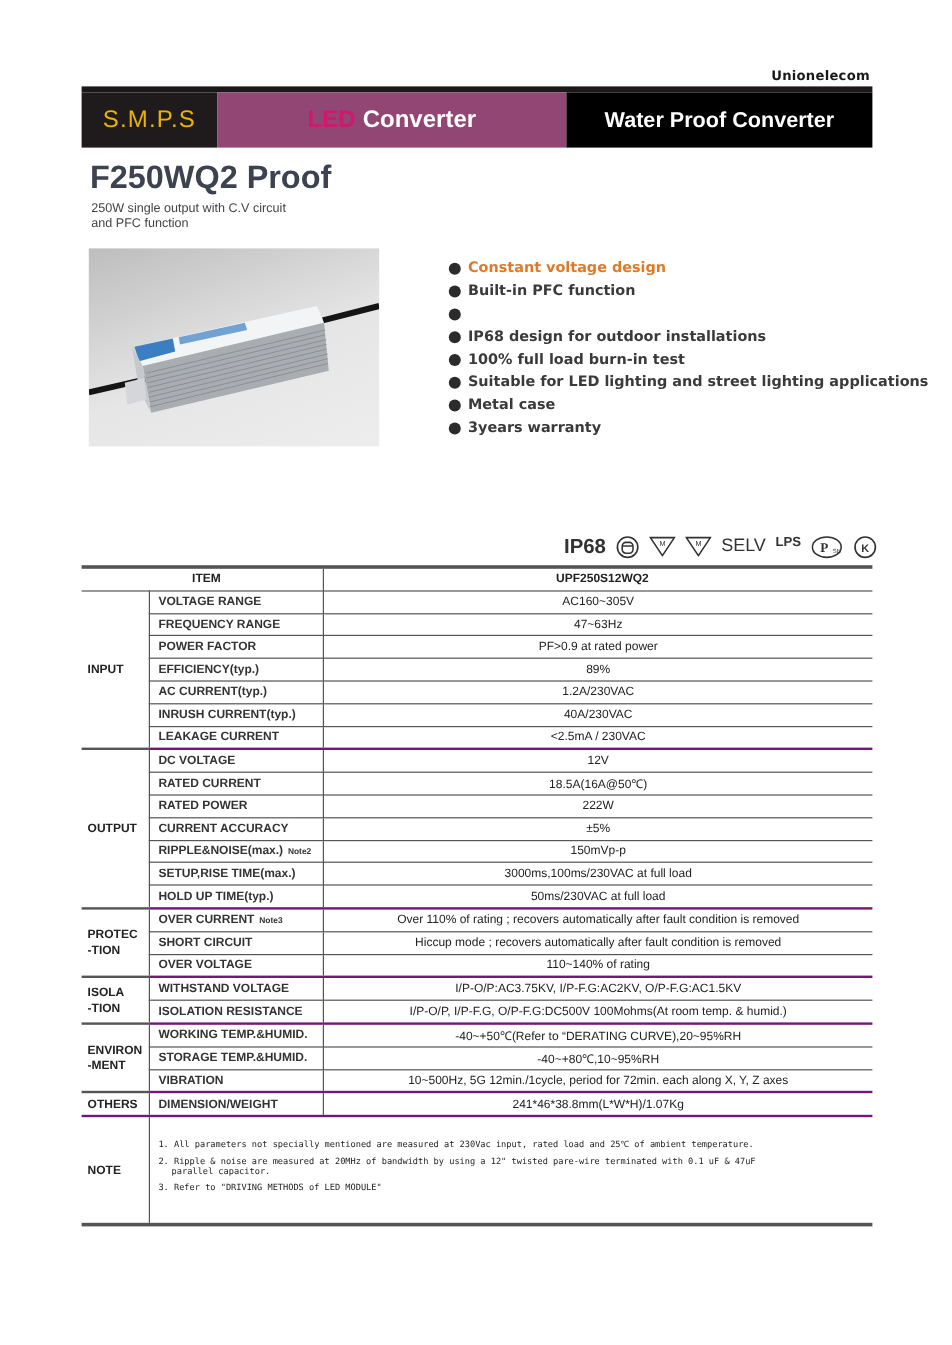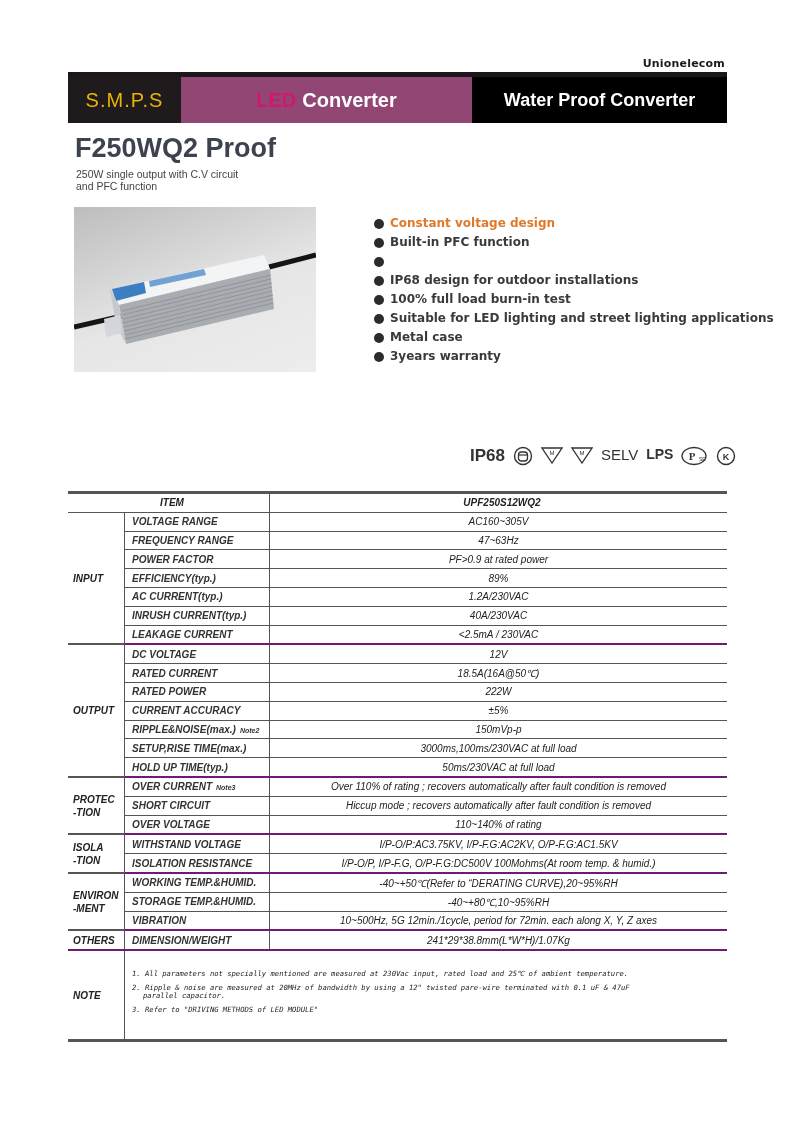--- a/index.html
+++ b/index.html
@@ -14,22 +14,22 @@
   .series-title { position:absolute; left:75px; top:133px; font-size:27px; font-weight:bold; color:#3d4250; }
   .subtitle { position:absolute; left:76px; top:168px; font-size:10.5px; color:#444; line-height:12px; width:220px; }
   .photo { position:absolute; left:74px; top:207px; width:242px; height:165px; background:linear-gradient(160deg,#bdbdbd 0%,#e6e6e6 55%,#ededed 100%); overflow:hidden; }
   .features { position:absolute; left:374px; top:214px; margin:0; padding:0; list-style:none; font-family:"DejaVu Sans", sans-serif; font-size:12px; font-weight:bold; color:#3a3a3a; }
   .features li { height:19px; line-height:19px; display:flex; align-items:center; }
   .features li .dot { width:10px; height:10px; border-radius:50%; background:#2b2b2b; margin-right:6px; display:inline-block; }
   .features li.hl { color:#e07a2a; }
   .certs { position:absolute; left:470px; top:446px; height:24px; display:flex; gap:8px; color:#333; }
   .certs .ip { font-weight:bold; font-size:17px; }
   .certs .selv { font-size:15px; }
-  .certs .lps { font-size:14px; font-weight:bold; }
-  table.spec { position:absolute; left:68px; top:491px; width:659px; border-collapse:collapse; font-size:10px; color:#222;font-style:italic; }
+  .certs .lps { font-size:11px; font-weight:bold; }
+  table.spec { position:absolute; left:68px; top:471px; width:659px; border-collapse:collapse; font-size:10px; color:#222; }
   table.spec td { border-bottom:1px solid #555; height:17.8px; padding:0 0 0 7px; }
   table.spec tr.head td { border-top:3px solid #555; font-weight:bold; text-align:center; }
   table.spec td.grp { font-weight:bold; font-size:10px; border-right:1px solid #555; width:51px; padding-left:5px; line-height:13px; }
   table.spec td.item { font-weight:bold; color:#333; border-right:1px solid #555; width:137px; white-space:nowrap; }
   table.spec td.item .note { font-size:7px; margin-left:4px; }
   table.spec td.val { text-align:center; padding:0; }
   table.spec tr.sepb td { border-bottom:2px solid #701a75; }
   table.spec tr.note-row td { border-bottom:3px solid #555; height:88px; }
   .notes { font-family:"DejaVu Sans Mono", monospace; font-size:7.2px; color:#222; text-align:left; padding-left:8px; }
   .notes p { margin:0 0 6px 0; line-height:8px; }
@@ -250,21 +250,21 @@
         <td class="val">-40~+80℃,10~95%RH</td>
       </tr>
   <tr class="sepb">
         <td class="item">VIBRATION</td>
         <td class="val">10~500Hz, 5G 12min./1cycle, period for 72min. each along X, Y, Z axes</td>
       </tr>
 
   <tr class="sepb">
     <td class="grp">OTHERS</td>
     <td class="item">DIMENSION/WEIGHT</td>
-    <td class="val">241*29*38.8mm(L*W*H)/1.07Kg</td>
+    <td class="val">241*46*38.8mm(L*W*H)/1.07Kg</td>
   </tr>
 
   <tr class="note-row">
     <td class="grp">NOTE</td>
     <td colspan="2" class="notes">
       <p>1. All parameters not specially mentioned are measured at 230Vac input, rated load and 25℃ of ambient temperature.</p>
       <p><span>2. Ripple &amp; noise are measured at 20MHz of bandwidth by using a 12" twisted pare-wire terminated with 0.1 uF &amp; 47uF</span><span class="cont">parallel capacitor.</span></p>
       <p>3. Refer to "DRIVING METHODS of LED MODULE"</p>
     </td>
   </tr>

